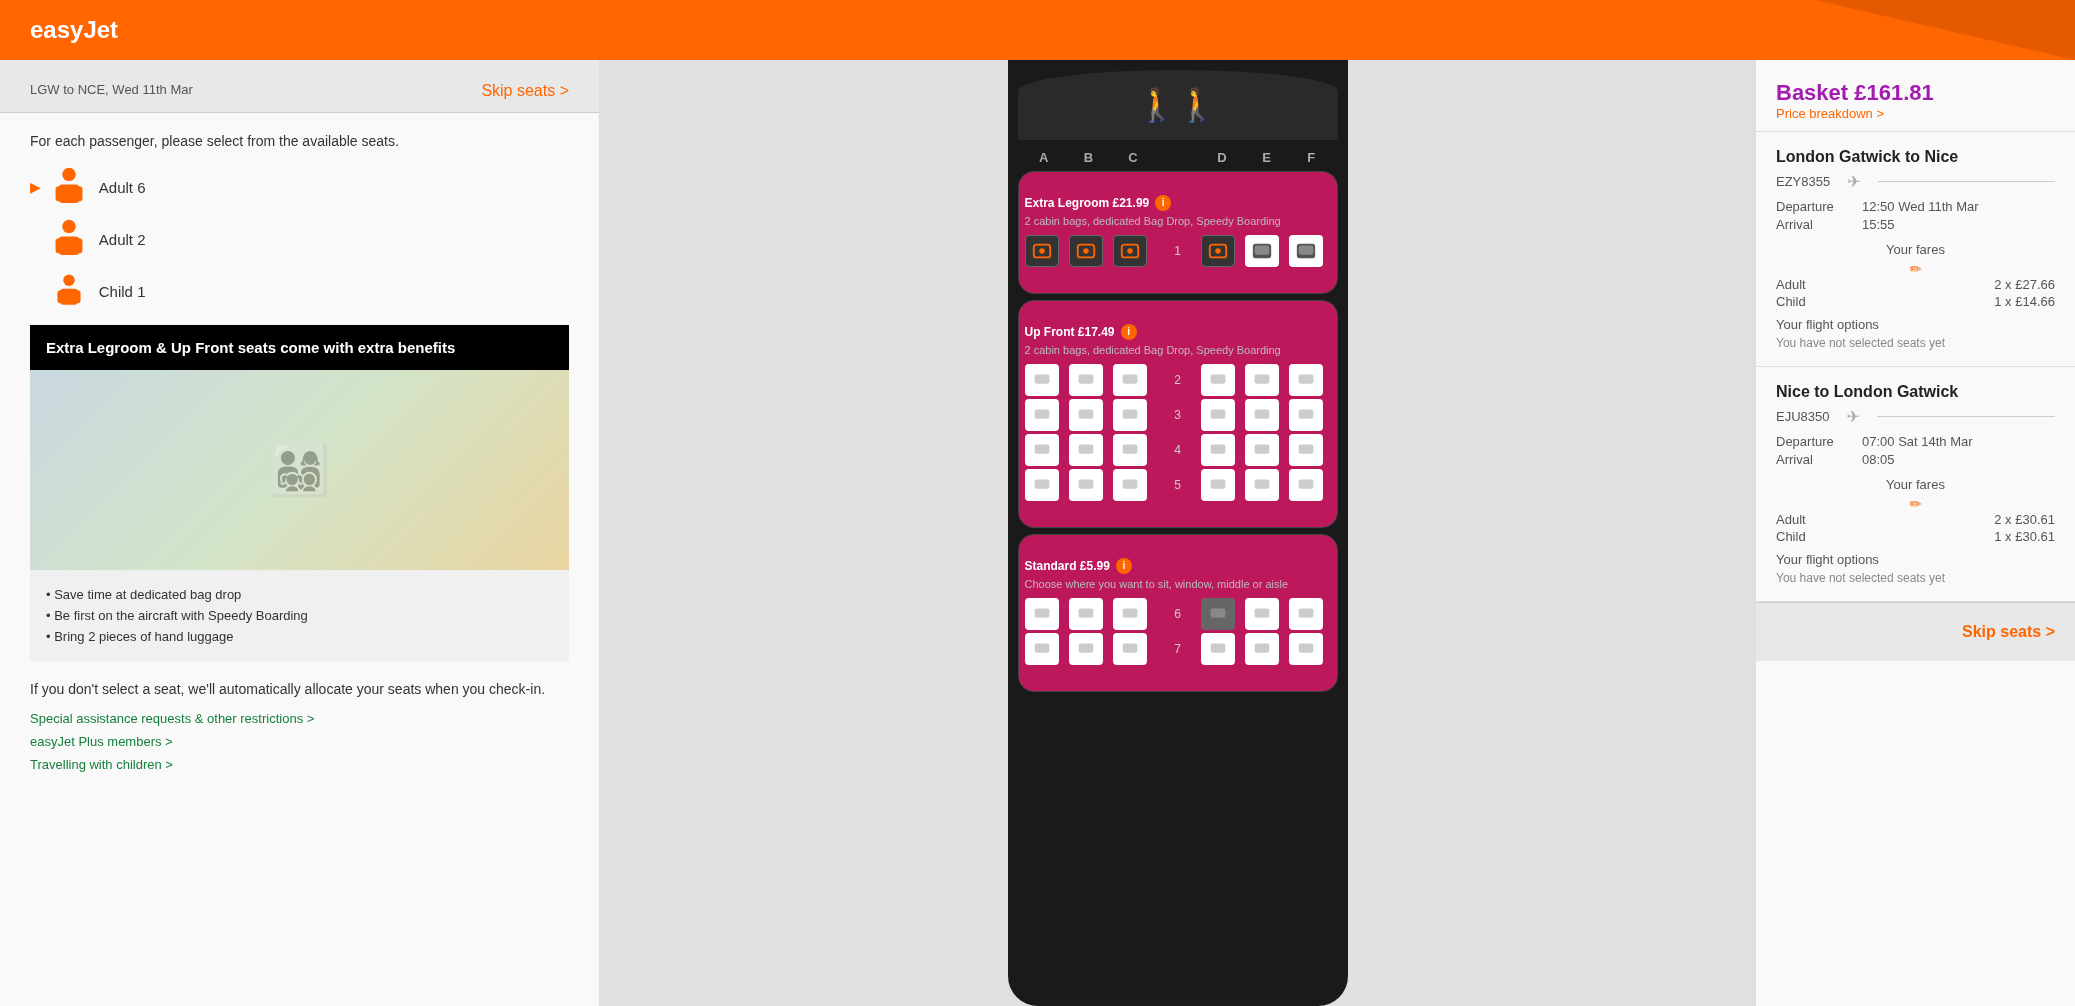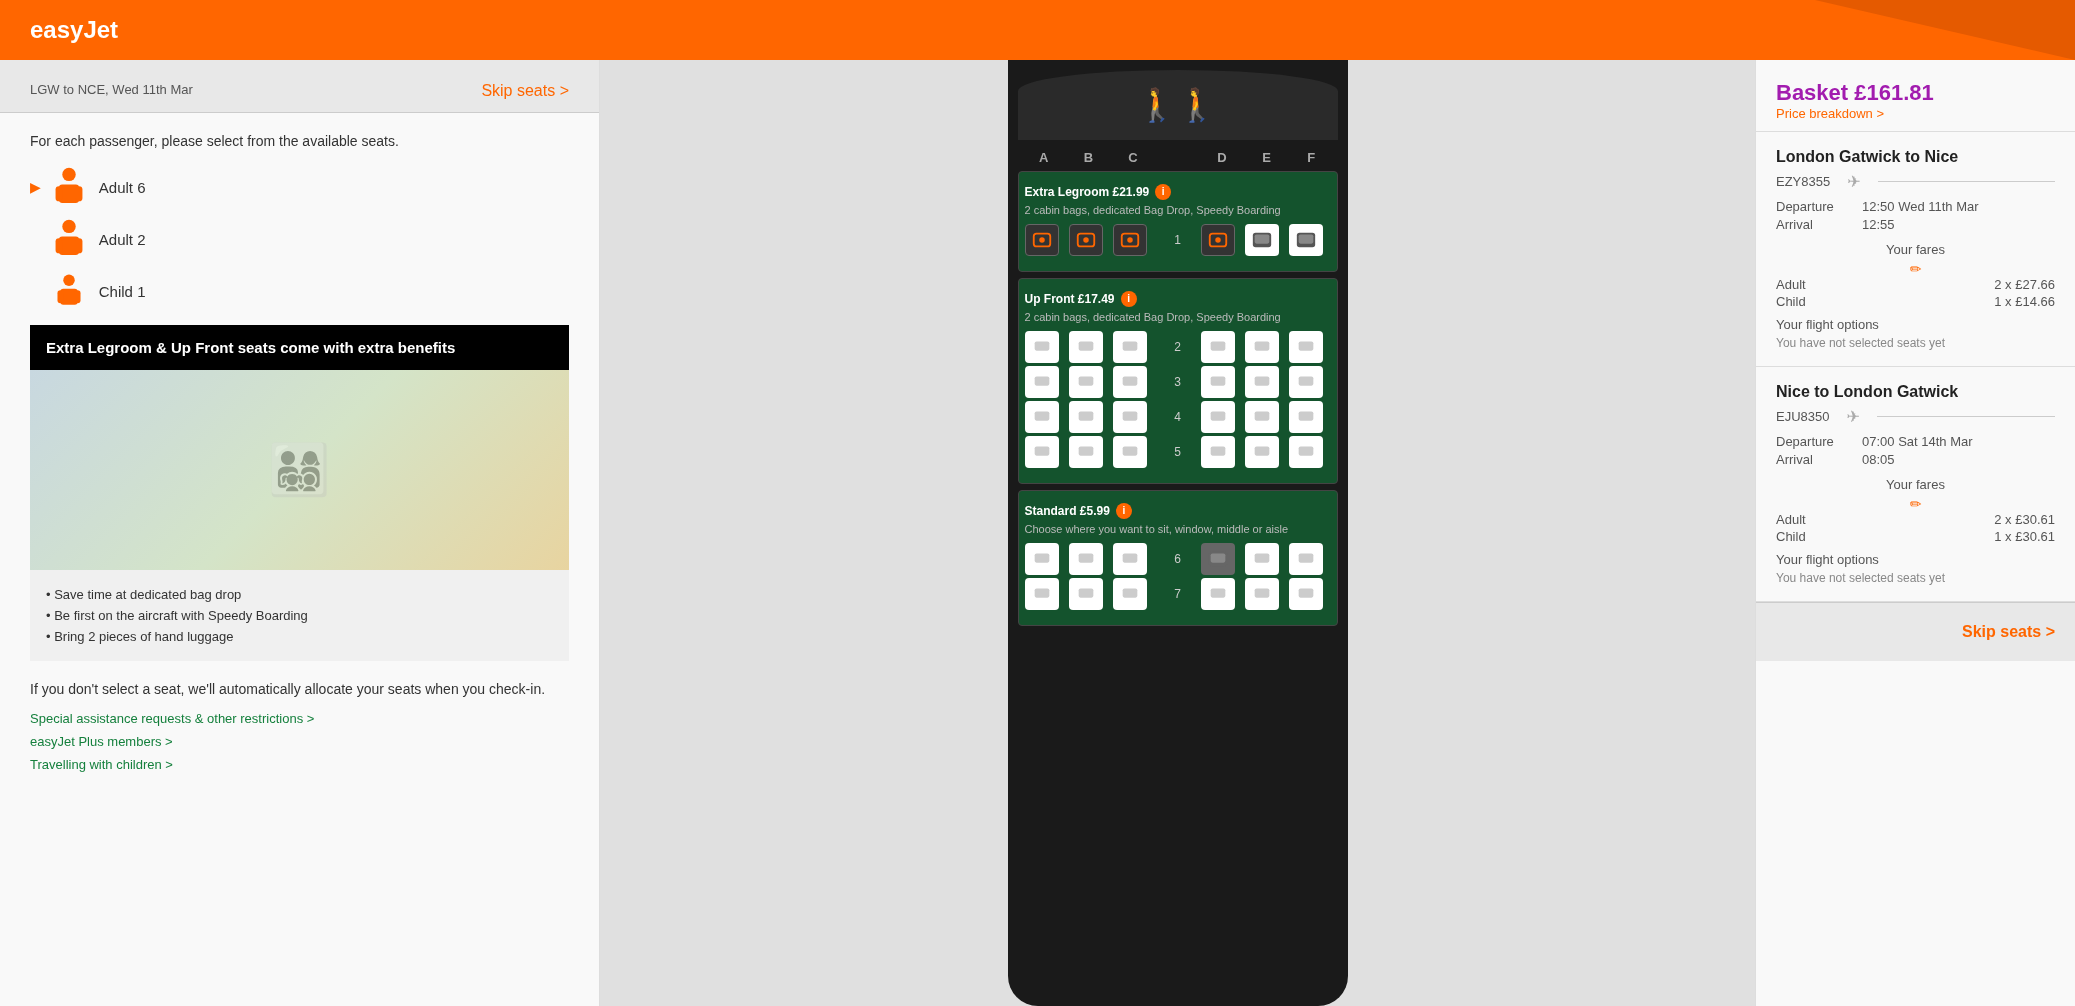--- a/index.html
+++ b/index.html
@@ -193,25 +193,25 @@
       padding: 0 4px;
     }
     .col-header {
       color: #aaa;
       font-size: 13px;
       font-weight: bold;
     }
 
     
     .seat-section {
-      background: #14532d;
+      background: #be185d;
       border: 1px solid #444;
-      border-radius: 4px;
+      border-radius: 16px;
       margin-bottom: 6px;
-      padding: 12px 6px;
+      padding: 23px 6px;
     }
     .section-header {
       color: white;
       font-size: 12px;
       font-weight: bold;
       margin-bottom: 4px;
       display: flex;
       align-items: center;
       gap: 6px;
     }
@@ -792,21 +792,21 @@
         <span class="flight-number">EZY8355</span>
         <span class="plane-icon">✈</span>
         <div class="flight-line"></div>
       </div>
       <div class="flight-detail-row">
         <span class="flight-detail-label">Departure</span>
         <span>12:50 Wed 11th Mar</span>
       </div>
       <div class="flight-detail-row">
         <span class="flight-detail-label">Arrival</span>
-        <span>12:55</span>
+        <span>15:55</span>
       </div>
 
       <div class="fares-section">
         <div class="fares-header-row">
           <span class="fares-title">Your fares</span>
           <span class="edit-icon">✏</span>
         </div>
         <div class="fare-row">
           <span>Adult</span>
           <span>2 x £27.66</span>

